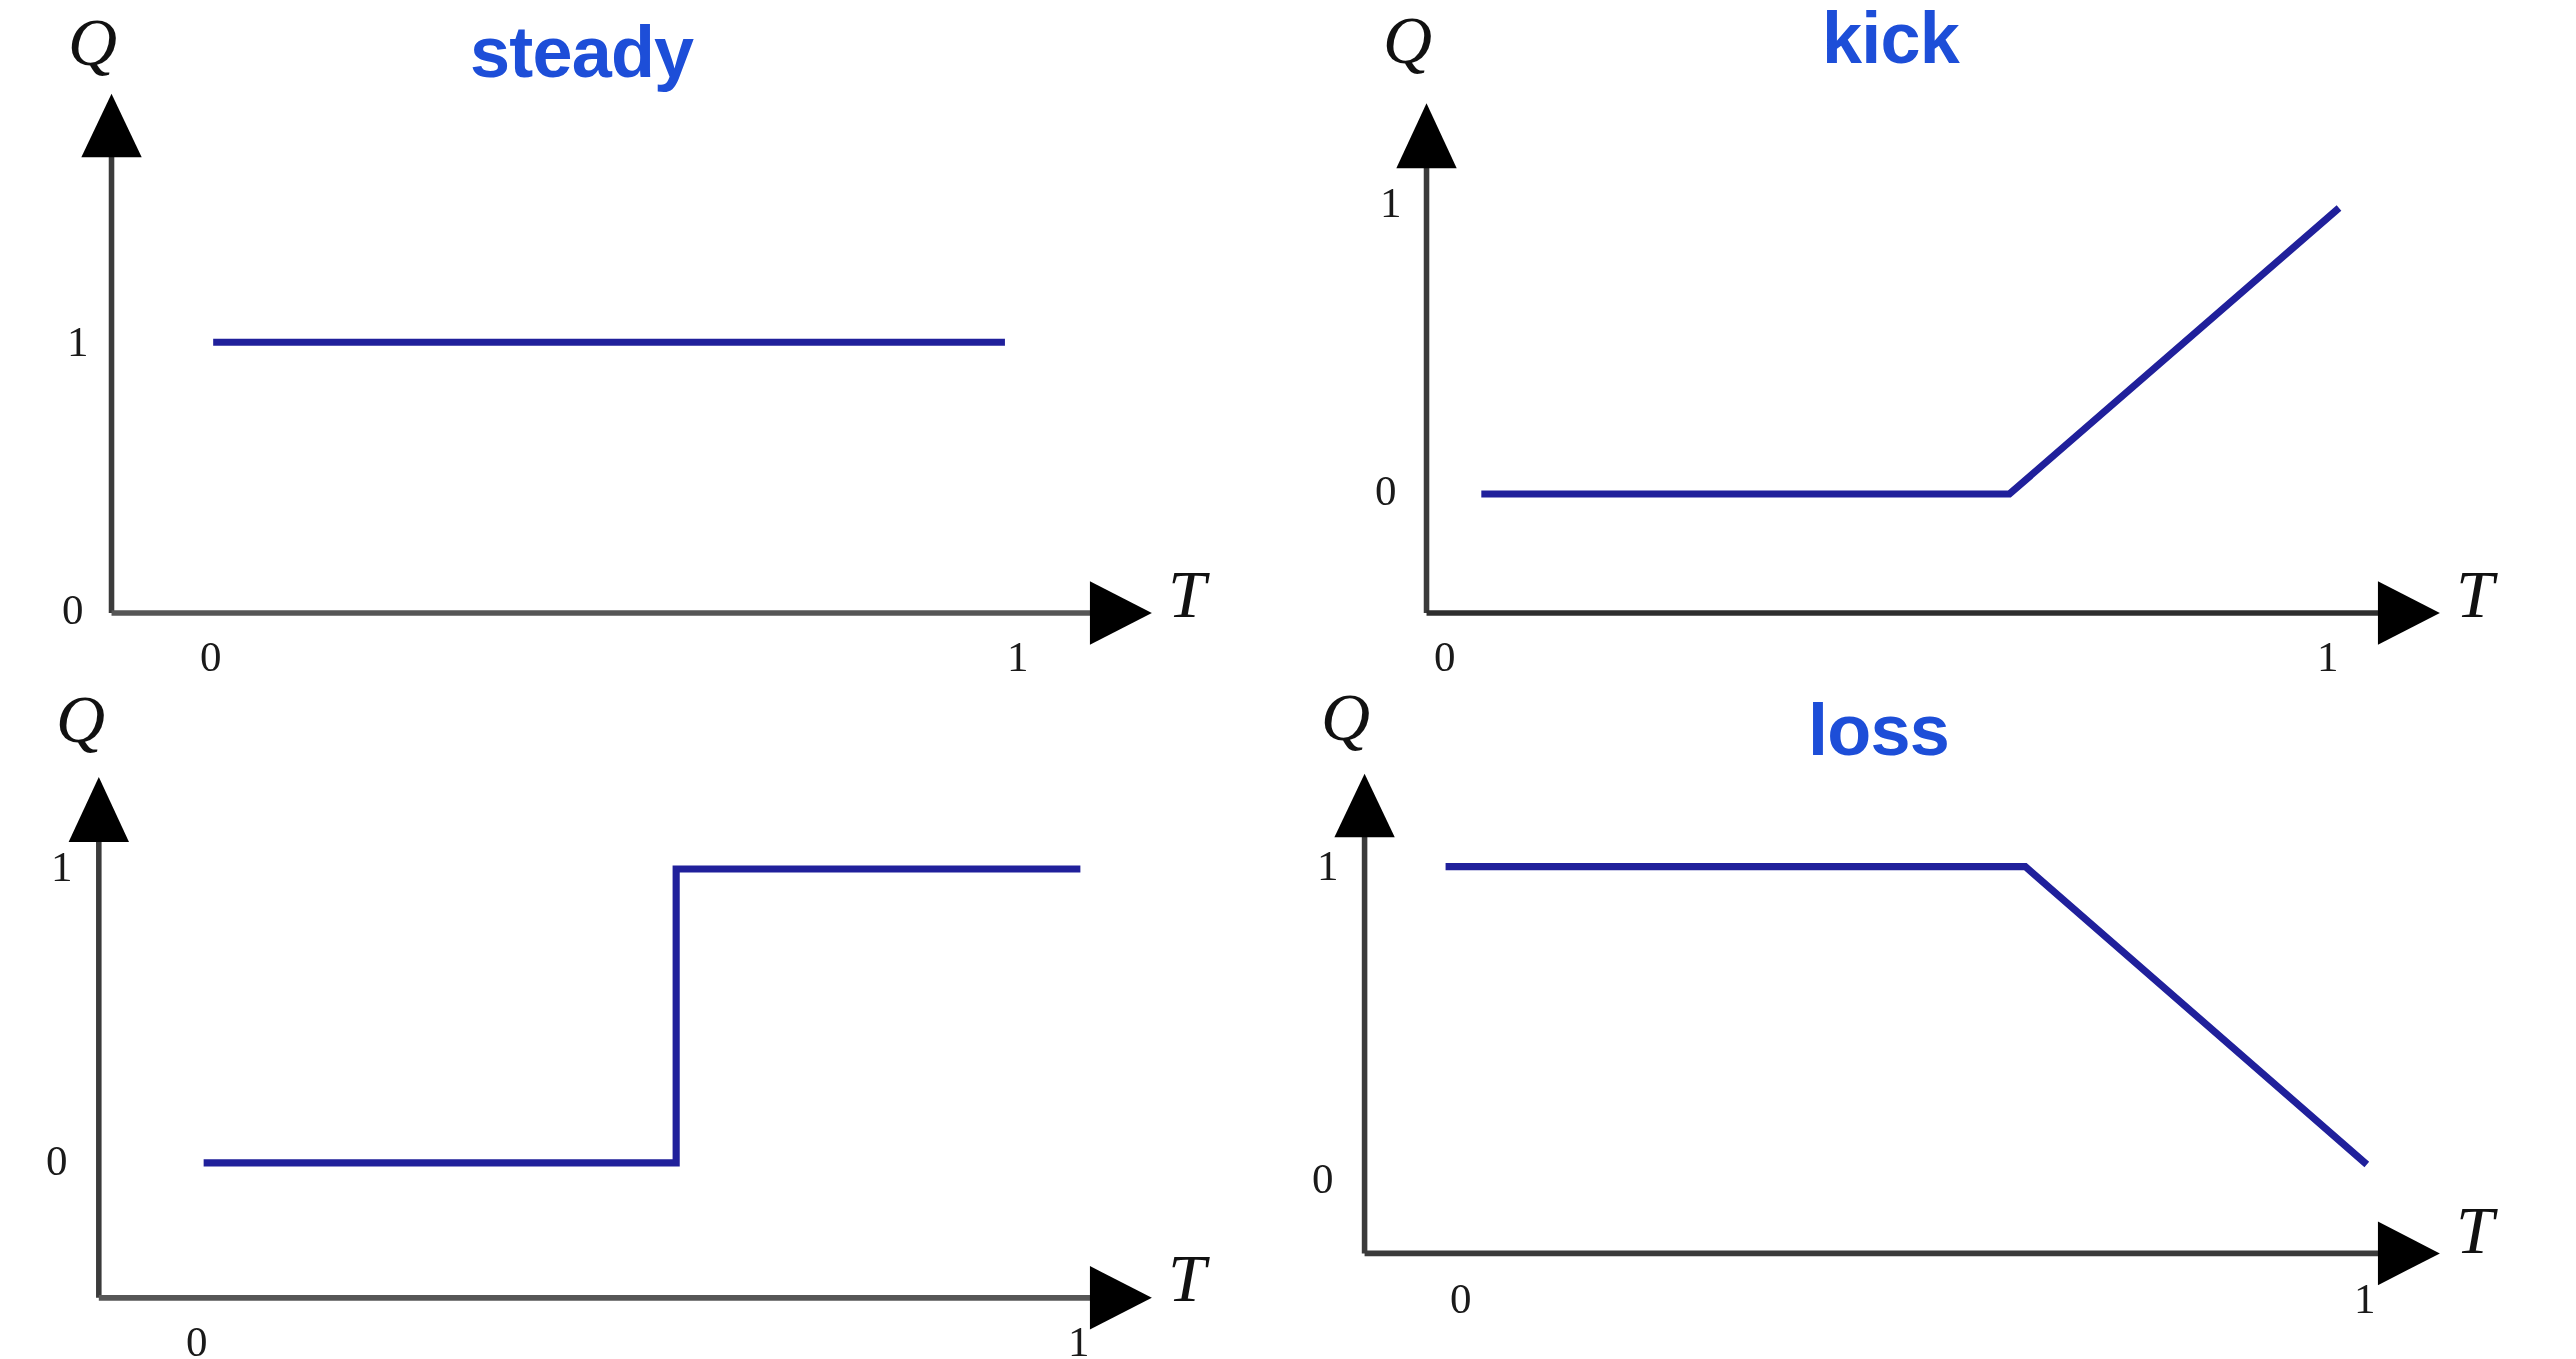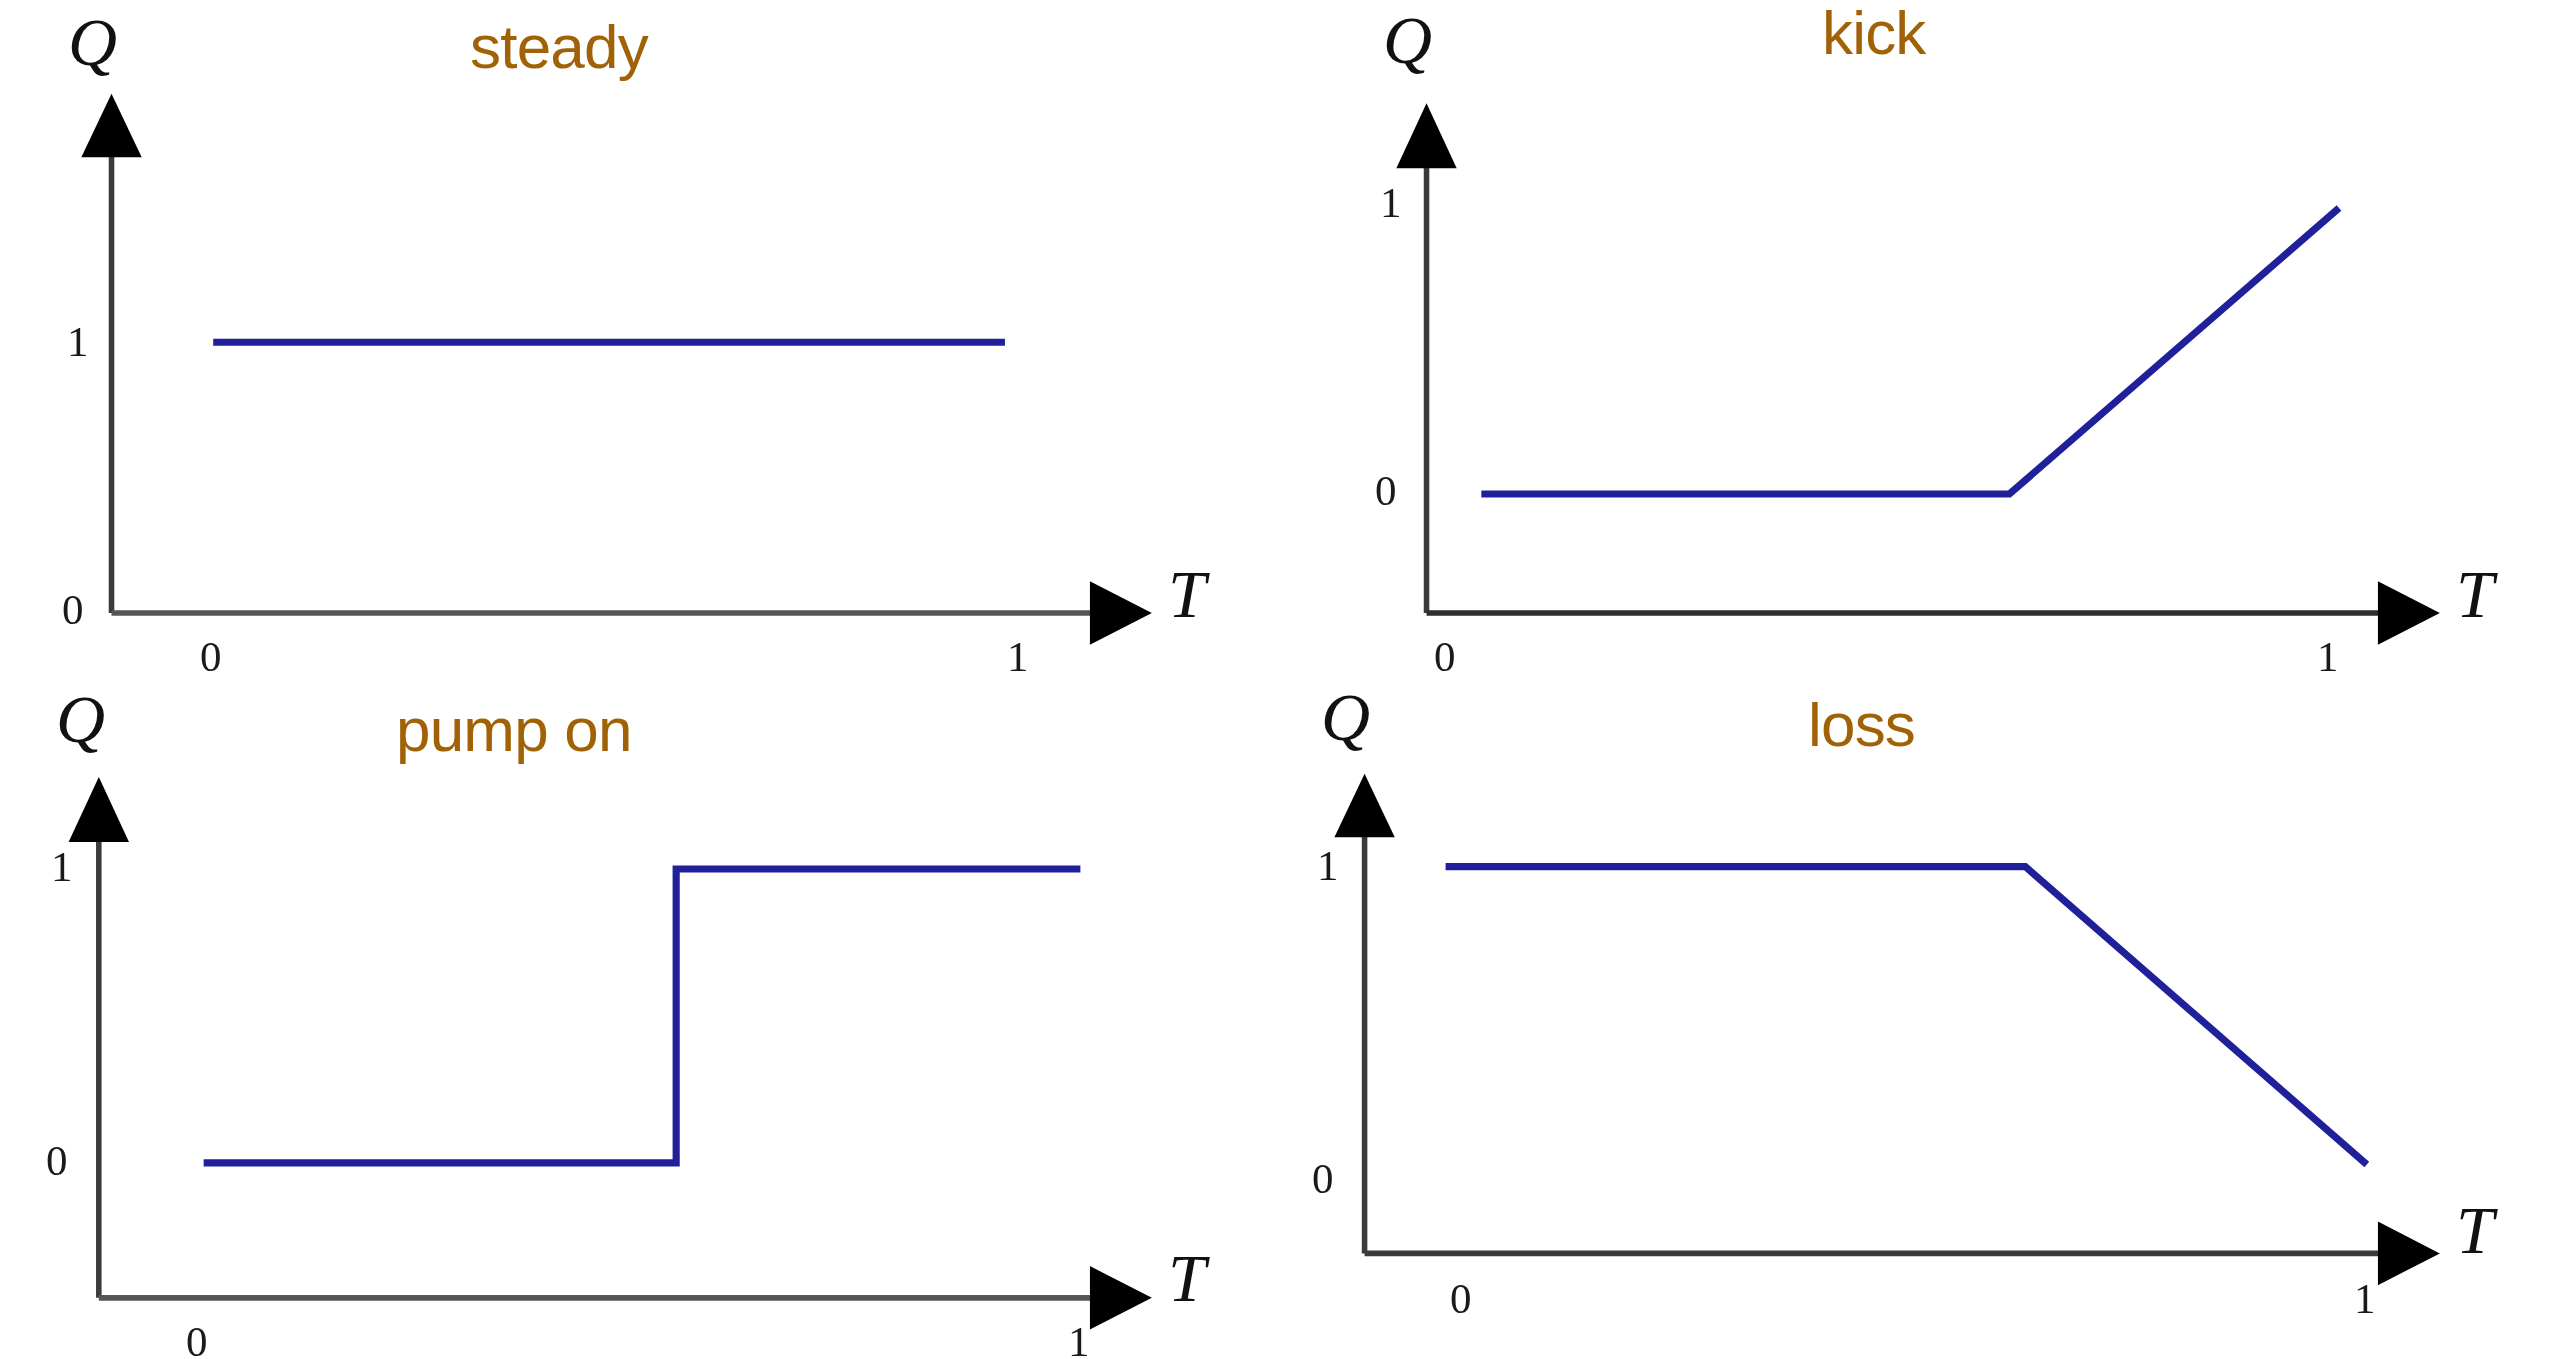--- a/index.html
+++ b/index.html
@@ -7,23 +7,23 @@
   .grid{position:relative;width:2576px;height:1359px;background:#ffffff;}
   .panel{position:absolute;width:1288px;height:679px;}
   .panel.p0{left:0;top:0;}
   .panel.p1{left:1288px;top:0;}
   .panel.p2{left:0;top:680px;}
   .panel.p3{left:1288px;top:680px;}
   .panel svg{position:absolute;left:0;top:0;width:1288px;height:679px;display:block;}
   .ttl{
     position:absolute;
     font-family:"Liberation Sans",sans-serif;
-    font-weight:normal;
-    font-size:62px;
-    color:#a16207;
+    font-weight:bold;
+    font-size:72px;
+    color:#1d4ed8;
     letter-spacing:-0.8px;
     white-space:nowrap;
     line-height:1;
   }
   .axlbl{
     position:absolute;
     font-family:"Liberation Serif",serif;
     font-style:italic;
     font-size:68px;
     color:#111111;
@@ -86,21 +86,20 @@
 
   <div class="panel p2">
     <svg viewBox="0 0 1621 855">
       <line x1="124" y1="186" x2="124" y2="778" stroke="#3b3b3b" stroke-width="7"></line>
       <polygon points="124,122 162,204 86,204" fill="#000000"></polygon>
       <line x1="124" y1="778" x2="1390" y2="778" stroke="#565656" stroke-width="7"></line>
       <polygon points="1450,778 1372,818 1372,738" fill="#000000"></polygon>
 
       <polyline points="256,608 851,608 851,238 1360,238" fill="none" stroke="#20209b" stroke-width="9" stroke-linecap="butt" stroke-linejoin="miter"></polyline>
     </svg>
-    <div class="ttl" style="left:396px;top:19px;">pump on</div>
     <div class="axlbl" style="left:56px;top:4.8px;">Q</div>
     <div class="axlbl" style="left:1168px;top:564px;">T</div>
     <div class="tick" style="left:51px;top:165px;">1</div>
     <div class="tick" style="left:46px;top:459px;">0</div>
     <div class="tick" style="left:186px;top:640px;">0</div>
     <div class="tick" style="left:1068px;top:640px;">1</div>
   </div>
 
   <div class="panel p3">
     <svg viewBox="0 0 1621 855">

